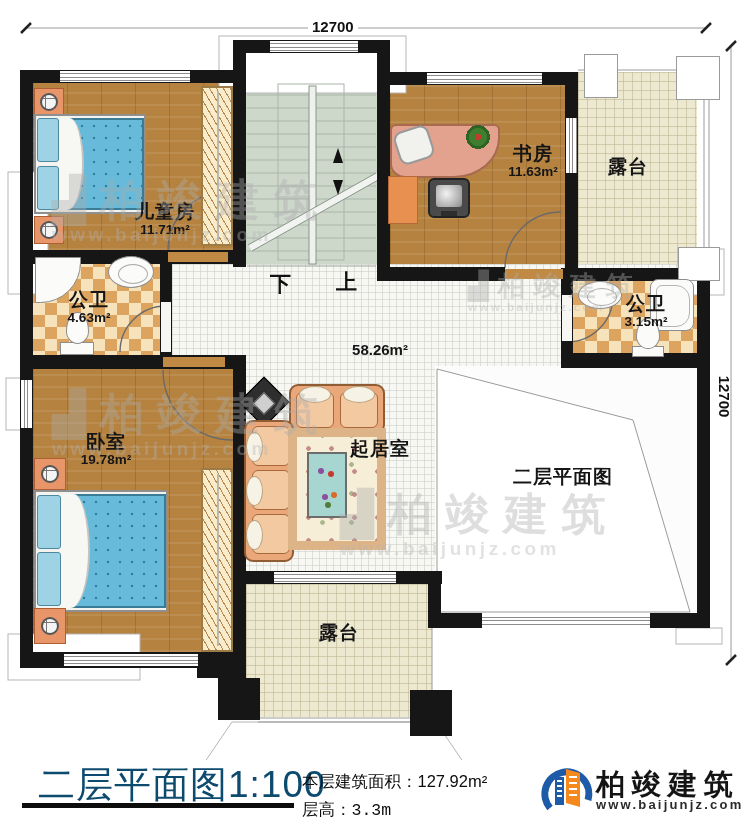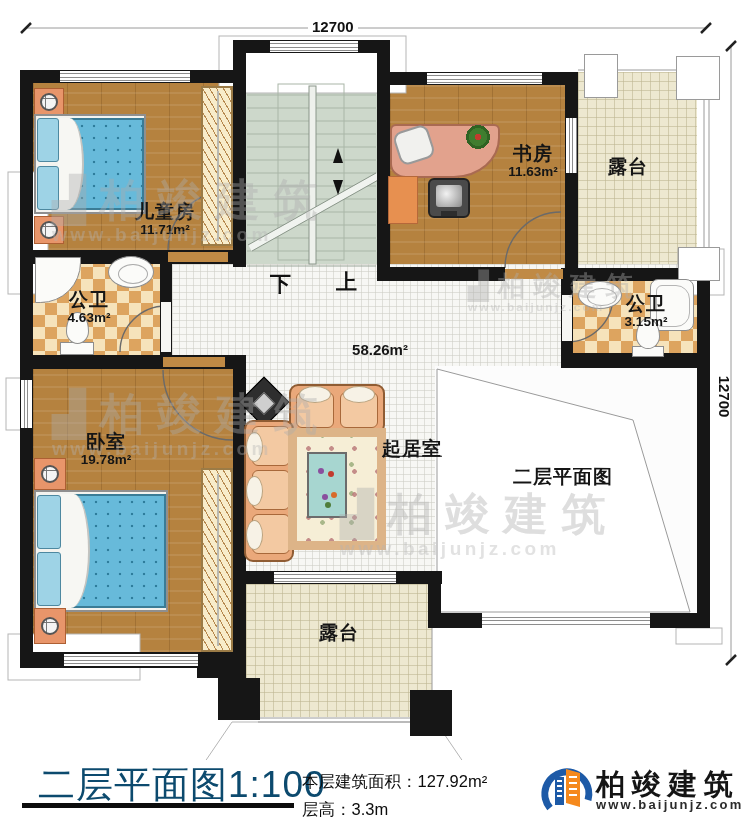--- a/index.html
+++ b/index.html
@@ -291,21 +291,21 @@
     <div class="nm">公卫</div>
     <div class="ar">3.15m²</div>
   </div>
   <div class="rl" style="left:106px;top:450px;">
     <div class="nm">卧室</div>
     <div class="ar">19.78m²</div>
   </div>
   <div class="rl" style="left:380px;top:350px;">
     <div class="ar" style="font-size:15px;">58.26m²</div>
   </div>
-  <div class="rl" style="left:412px;top:449px;text-decoration:underline;">
+  <div class="rl" style="left:380px;top:449px;">
     <div class="nm">起居室</div>
   </div>
   <div class="rl" style="left:563px;top:477px;">
     <div class="nm">二层平面图</div>
   </div>
   <div class="rl" style="left:339px;top:633px;">
     <div class="nm">露台</div>
   </div>
   <div class="stairlbl" style="left:270px;top:270px;">下</div>
   <div class="stairlbl" style="left:336px;top:268px;">上</div>
@@ -326,21 +326,21 @@
     <div class="wm-url">www.baijunjz.com</div>
   </div>
   <div class="wm" style="left:340px;top:492px;">
     <div class="wm-row"><span>▟</span><span>柏竣建筑</span></div>
     <div class="wm-url">www.baijunjz.com</div>
   </div>
 
   <div class="tb-title"><span>二层平面图</span><span>1:100</span></div>
   <div class="tb-underline"></div>
   <div class="tb-line" style="left:302px;top:771px;"><span>本层建筑面积：</span><span>127.92m²</span></div>
-  <div class="tb-line" style="left:302px;top:799px;"><span>层高：</span><span>3.3m</span></div>
+  <div class="tb-line" style="left:302px;top:799px;font-family:Liberation Mono, monospace;"><span>层高：</span><span>3.3m</span></div>
 
   <svg class="abs" style="left:540px;top:762px;z-index:60;" width="54" height="54" viewBox="0 0 54 54">
     <path d="M10,46 A22,22 0 1 1 48,38" stroke="#1d5aa7" stroke-width="7" fill="none"></path>
     <polygon points="26,7 40,11 40,45 26,41" fill="#f5891d"></polygon>
     <rect x="15" y="15" width="9" height="28" fill="#1d5aa7"></rect>
     <g fill="#ffffff">
       <rect x="17" y="18" width="5" height="2"></rect>
         <rect x="17" y="23" width="5" height="2"></rect>
       <rect x="17" y="28" width="5" height="2"></rect>
         <rect x="17" y="33" width="5" height="2"></rect>

